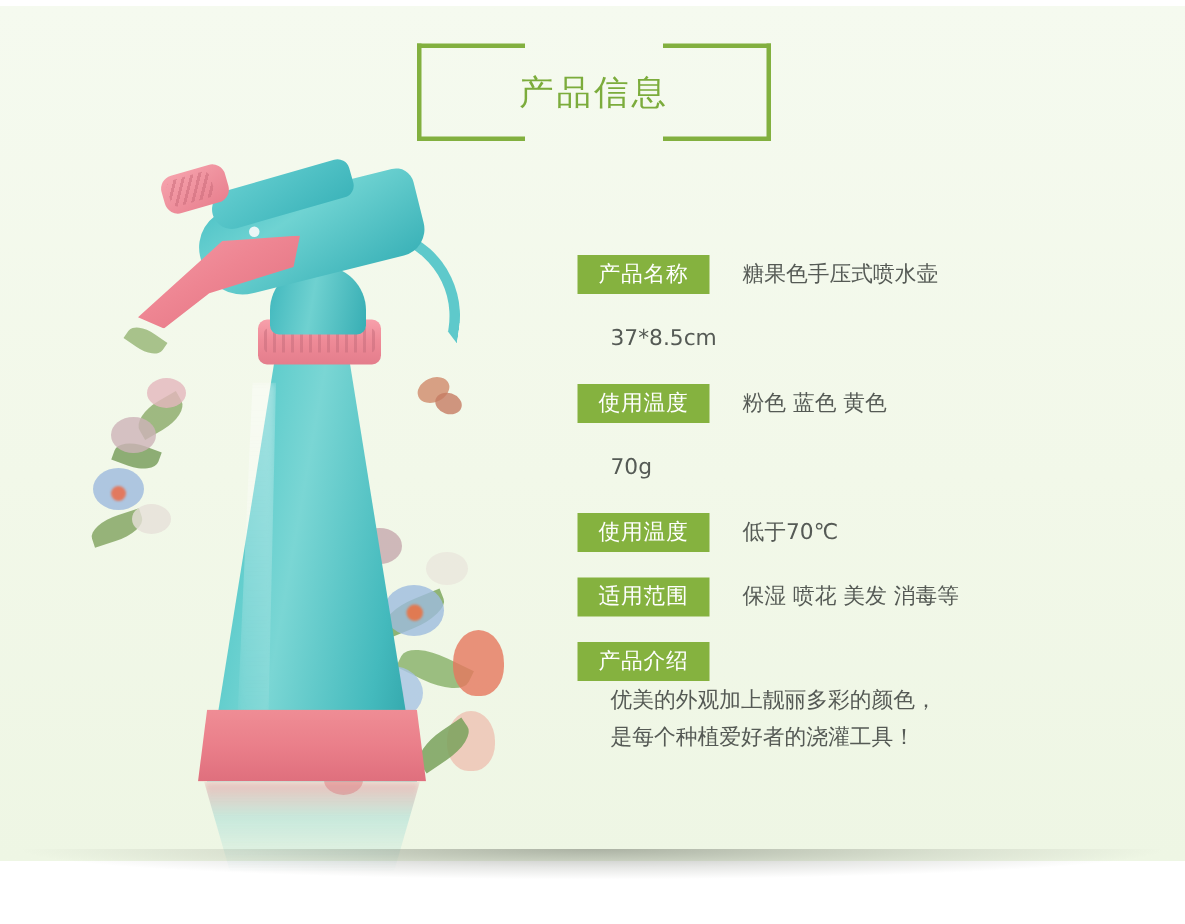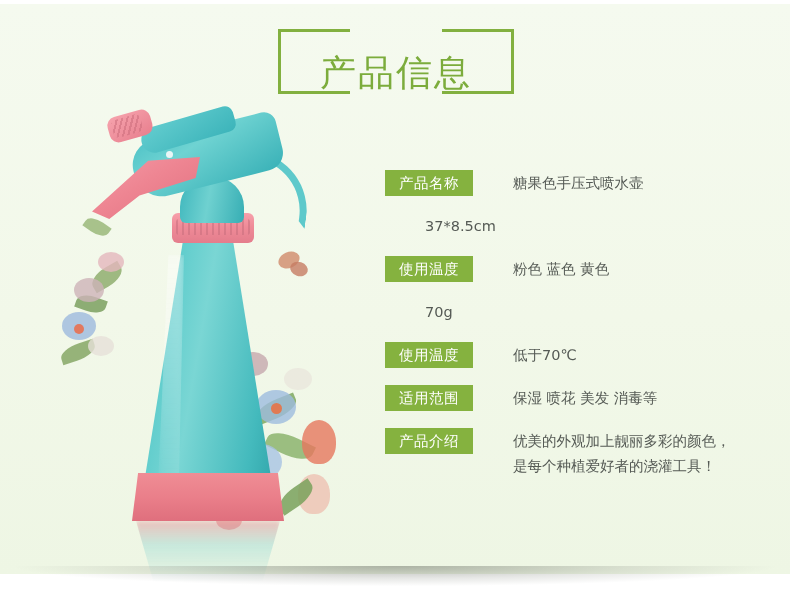--- a/index.html
+++ b/index.html
@@ -54,27 +54,27 @@
   }
   .tb-edge { position: absolute; background: #82b03f; }
   .tb-left   { left: 0;   top: 0;   width: 3px;  height: 65px; }
   .tb-right  { right: 0;  top: 0;   width: 3px;  height: 65px; }
   .tb-top-l  { left: 0;   top: 0;   width: 72px; height: 3px; }
   .tb-top-r  { right: 0;  top: 0;   width: 72px; height: 3px; }
   .tb-bot-l  { left: 0;   bottom: 0;width: 72px; height: 3px; }
   .tb-bot-r  { right: 0;  bottom: 0;width: 72px; height: 3px; }
   .title-text {
     position: absolute;
-    left: 0; top: 12px;
+    left: 0; top: 0;
     width: 236px; height: 65px;
     display: flex;
     align-items: center;
     justify-content: center;
     color: #7cac3c;
-    font-size: 36px;
+    font-size: 23px;
     letter-spacing: 2px;
     font-weight: 500;
     white-space: nowrap;
   }
 
   
   .product-area {
     position: absolute;
     left: 40px;
     top: 100px;
@@ -254,36 +254,36 @@
     left: 385px;
     top: 170px;
     width: 370px;
   }
   .spec-row {
     position: relative;
     display: flex;
     align-items: flex-start;
     height: 43px;
   }
-  .spec-row.tall { height: 60px; align-items: flex-start; }
+  .spec-row.tall { height: 60px; align-items: flex-start; flex-direction: column; }
   .spec-label {
     flex: 0 0 auto;
     width: 88px;
     height: 26px;
     line-height: 26px;
     text-align: center;
     background: #85b23f;
     color: #ffffff;
     font-size: 14.5px;
     letter-spacing: 0.5px;
     white-space: nowrap;
     box-sizing: border-box;
   }
   .spec-value {
-    margin-left: 40px;
+    margin-left: 22px;
     color: #555a55;
     font-size: 14.5px;
     line-height: 25px;
     white-space: pre-line;
     padding-top: 1px;
   }
 </style>
 </head>
 <body>
 

